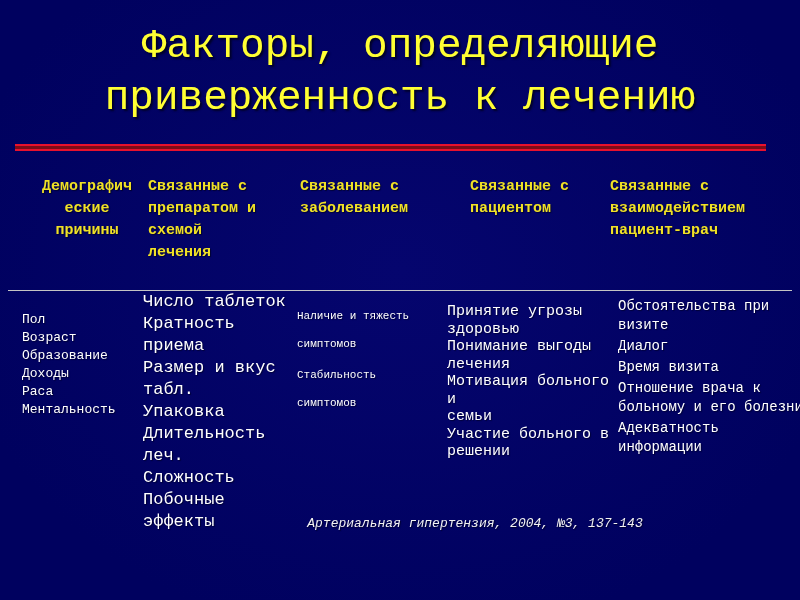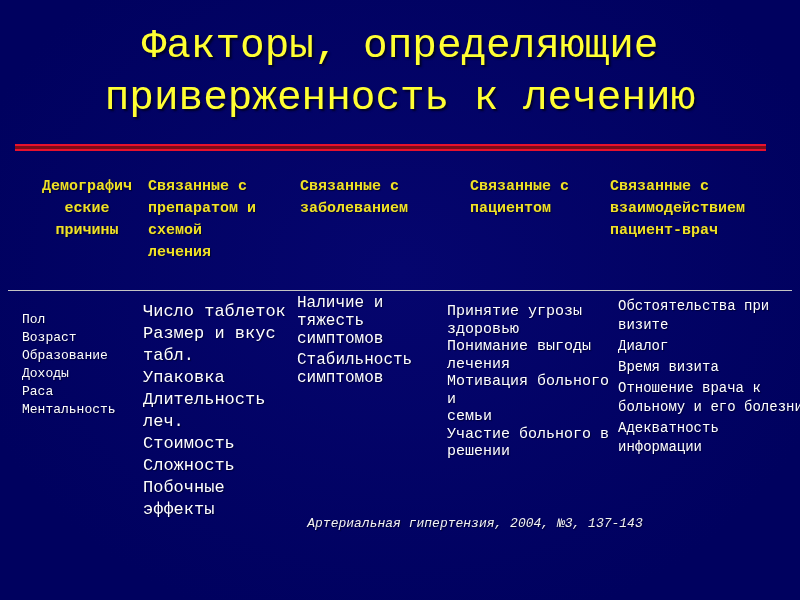--- a/index.html
+++ b/index.html
@@ -38,22 +38,22 @@
   .th-3{left:300px;width:140px;}
   .th-4{left:470px;width:130px;}
   .th-5{left:610px;width:182px;}
   .col{
     position:absolute;list-style:none;margin:0;padding:0;
     color:#ffffff;
     text-shadow:1px 1px 1px rgba(0,0,0,.45);
   }
   .col li{white-space:pre-line;}
   .col-1{left:22px;top:311px;width:120px;font-size:13px;line-height:18px;}
-  .col-2{left:143px;top:301px;width:152px;font-size:17px;line-height:22px;}
-  .col-3{left:297px;top:294px;width:140px;font-size:16px;line-height:18px;}
+  .col-2{left:143px;top:291px;width:152px;font-size:17px;line-height:22px;}
+  .col-3{left:297px;top:302px;width:140px;font-size:11px;line-height:28px;}
   .col-3 li{margin-bottom:3px;}
   .col-4{left:447px;top:303px;width:165px;font-size:15px;line-height:17.5px;}
   .col-5{left:610px;top:297px;width:186px;font-size:14px;line-height:19px;margin-left:8px;}
   .col-5 li{margin-bottom:2px;}
   .citation{
     position:absolute;left:150px;top:516px;width:650px;
     text-align:center;
     color:#f2f2f2;font-style:italic;font-size:13px;
     text-shadow:1px 1px 1px rgba(0,0,0,.5);
   }
@@ -88,25 +88,25 @@
   <ul class="col col-1">
       <li>Пол</li>
       <li>Возраст</li>
       <li>Образование</li>
       <li>Доходы</li>
       <li>Раса</li>
       <li>Ментальность</li>
     </ul>
   <ul class="col col-2">
       <li>Число таблеток</li>
+      <li>Кратность приема</li>
       <li>Размер и вкус
 табл.</li>
       <li>Упаковка</li>
       <li>Длительность леч.</li>
-      <li>Стоимость</li>
       <li>Сложность</li>
       <li>Побочные
 эффекты</li>
     </ul>
   <ul class="col col-3">
       <li>Наличие и тяжесть
 симптомов</li>
       <li>Стабильность
 симптомов</li>
     </ul>

